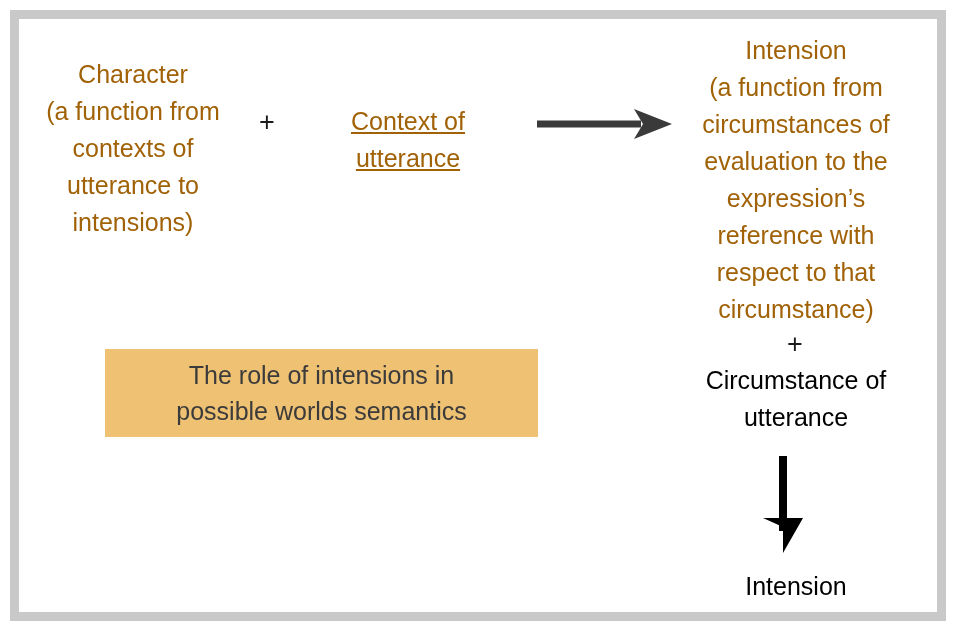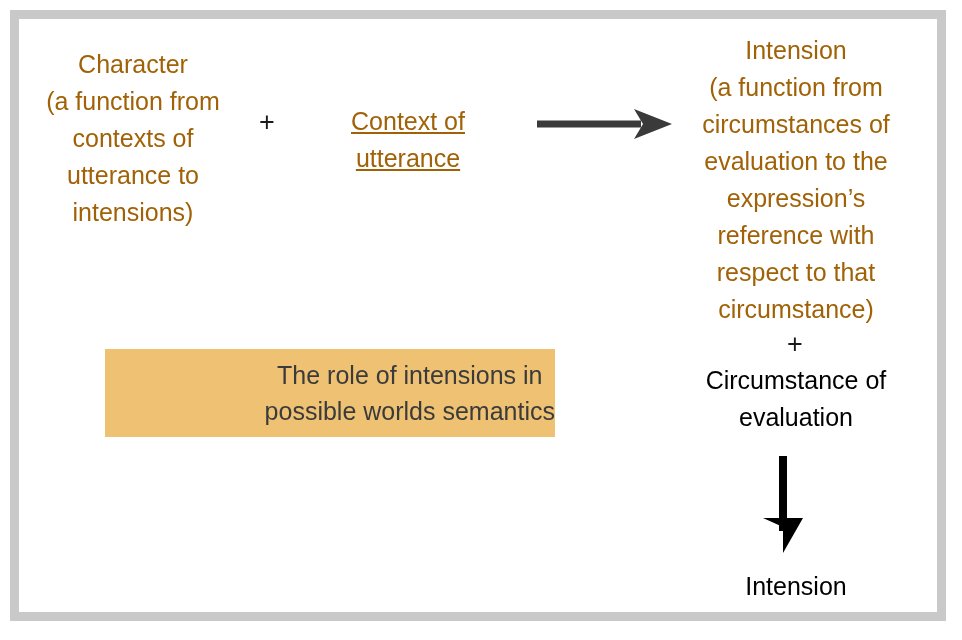--- a/index.html
+++ b/index.html
@@ -33,21 +33,21 @@
     font-size: 25px;
     line-height: 37px;
     text-align: center;
     white-space: pre-line;
   }
   .txt-black { color: #000000; }
 
   
   #character-block {
     left: 22px;
-    top: 46px;
+    top: 56px;
     width: 222px;
   }
 
   
   #plus-1 {
     left: 245px;
     top: 105px;
     width: 44px;
     font-size: 27px;
     line-height: 34px;
@@ -114,22 +114,21 @@
   
   #caption-box {
     position: absolute;
     left: 105px;
     top: 349px;
     width: 433px;
     height: 88px;
     background: #eec173;
     display: flex;
     align-items: center;
-    justify-content: flex-end;
-    padding-left: 17px;
+    justify-content: center;
   }
   #caption-text {
     color: #3b3b3b;
     font-size: 25px;
     line-height: 36px;
     text-align: center;
     white-space: pre-line;
   }
 </style>
 </head>
@@ -162,21 +161,21 @@
 circumstances of
 evaluation to the
 expression’s
 reference with
 respect to that
 circumstance)</div>
 
   <div class="txt" id="plus-2">+</div>
 
   <div class="txt txt-black" id="circumstance-block">Circumstance of
-evaluation</div>
+utterance</div>
 
   <div id="v-arrow">
     <svg width="52" height="100" viewBox="0 0 52 100" xmlns="http://www.w3.org/2000/svg">
       <line x1="26" y1="1" x2="26" y2="76" stroke="#000000" stroke-width="8"></line>
       <polygon points="6,63 46,63 26,98 26,72" fill="#000000"></polygon>
     </svg>
   </div>
 
   <div class="txt txt-black" id="reference-block">Intension</div>
 

